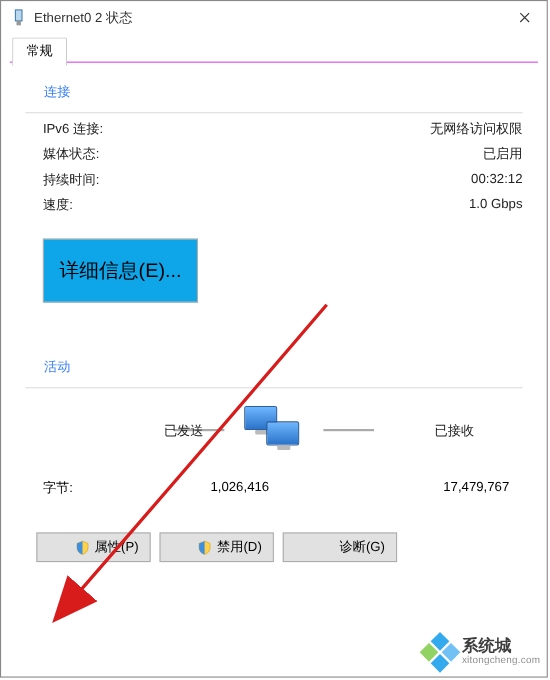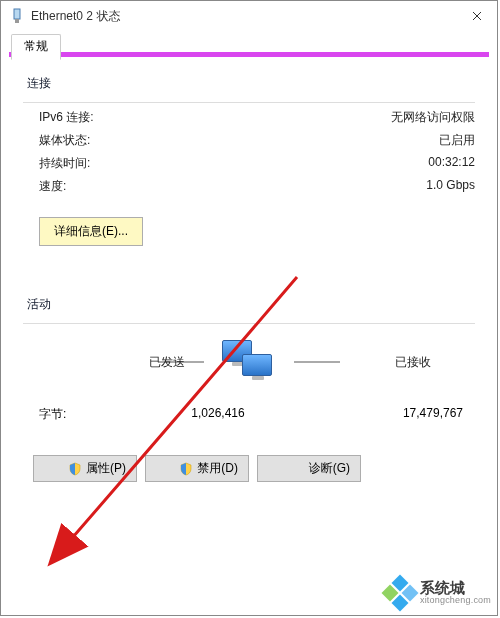--- a/index.html
+++ b/index.html
@@ -34,57 +34,57 @@
   }
   .titlebar-title { flex: 1; }
   .titlebar-close {
     width: 40px; height: 30px;
     display: flex; align-items: center; justify-content: center;
     font-size: 14px; color: #333;
     margin-right: -8px;
   }
   .tabstrip {
     margin: 2px 8px 0 8px;
-    border-bottom: 5px solid #d946ef;
+    border-bottom: 1px solid #d946ef;
     position: relative;
     height: 24px;
   }
   .tab {
     position: absolute;
     top: 1px; left: 2px;
     padding: 3px 12px 4px 12px;
     border: 1px solid #ccc;
     border-bottom: 1px solid #fff;
     background: #fff;
     font-size: 12px;
     border-radius: 2px 2px 0 0;
   }
   .content {
     padding: 12px 22px 6px 22px;
   }
   .section-header {
     font-size: 12px;
-    margin: 6px 0 10px 4px;
-    color: #0f172a;
+    margin: 6px 0 10px 17px;
+    color: #3b82f6;
   }
   .row {
     display: flex;
     justify-content: space-between;
     margin: 6px 0;
     font-size: 12px;
     color: #222;
   }
   .row .label { padding-left: 16px; }
   .row .value { text-align: right; }
   .details-btn {
     margin: 16px 0 4px 16px;
-    padding: 5px 14px;
-    background: #fef9c3;
+    padding: 16px 14px;
+    background: #0ea5e9;
     border: 1px solid #adadad;
-    font-size: 12px;
+    font-size: 18px;
     font-family: inherit;
   }
   hr.thin {
     border: none;
     border-top: 1px solid #ddd;
     margin: 4px 0 6px 0;
   }
   .activity {
     margin-top: 46px;
   }

